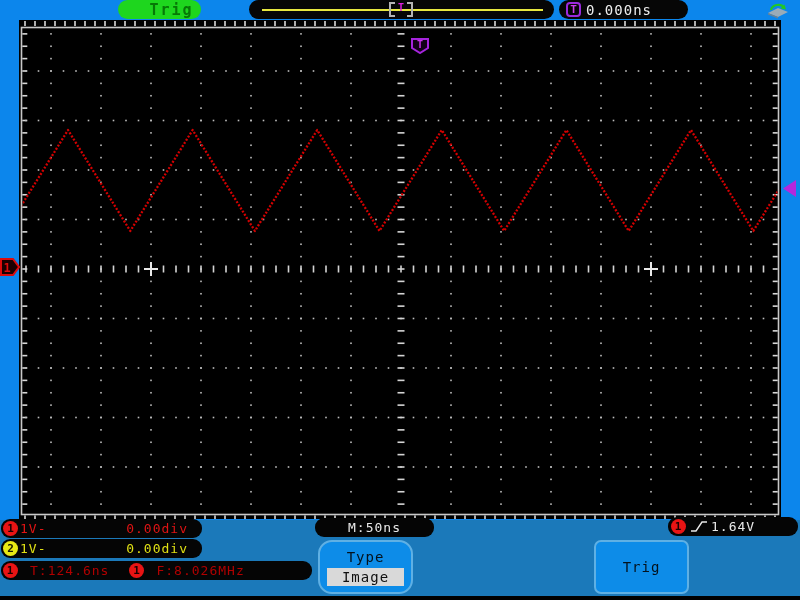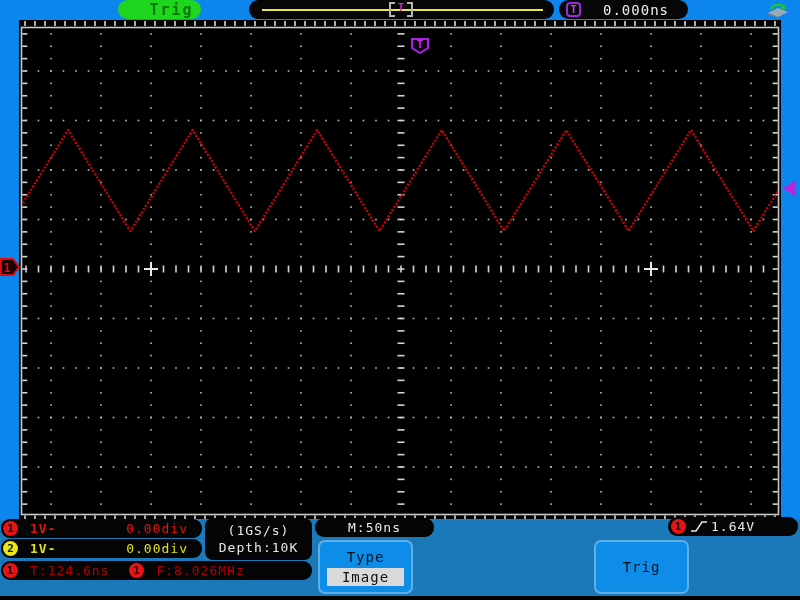--- a/index.html
+++ b/index.html
@@ -29,21 +29,21 @@
     position:absolute; left:559px; top:0; width:129px; height:19px;
     background:#060606; border-radius:10px;
     display:flex; align-items:center;
   }
   .t-icon {
     width:15px; height:15px; margin-left:7px;
     border:2px solid #9b2ade; border-radius:4px;
     color:#cc3cf0; font-size:11px; font-weight:bold;
     display:flex; align-items:center; justify-content:center;
   }
-  .trigtime-label { color:#eeeeee; font-size:14px; margin-left:22px; letter-spacing:1px; }
+  .trigtime-label { color:#eeeeee; font-size:14px; margin-left:5px; letter-spacing:1px; }
   .usb-icon { position:absolute; left:764px; top:1px; }
   
   #plot-frame {
     position:absolute; left:19px; top:20px; width:762px; height:499px;
     background:#000;
   }
   #graticule-svg { position:absolute; left:0; top:0; }
   .trig-shield { position:absolute; left:391px; top:18px; }
   .ch1-marker { position:absolute; left:0px; top:257px; }
   .trig-level-marker { position:absolute; left:781px; top:179px; }
@@ -59,21 +59,21 @@
   .badge {
     width:15px; height:15px; border-radius:50%;
     background:#e81414; color:#1a0000;
     font-size:11px; font-weight:bold; line-height:15px; text-align:center;
     flex:none;
   }
   .badge.ch2 { background:#e8e814; color:#1a1a00; }
   .ch-pill { left:1px; width:201px; height:19px; padding:0 14px 0 2px; }
   .ch-pill.row1 { top:-1px; }
   .ch-pill.row2 { top:19px; }
-  .ch-scale { margin-left:12px; letter-spacing:1px;font-weight:bold; }
+  .ch-scale { margin-left:2px; letter-spacing:1px; }
   .ch-offset { margin-left:auto; letter-spacing:1px; }
   .ch1-text { color:#e01414; }
   .ch2-text { color:#e0e014; }
   .acq-box {
     position:absolute; left:205px; top:-2px; width:107px; height:42px;
     background:#050505; border-radius:8px;
     color:#e8e8e8; font-size:13px; text-align:center;
     display:flex; flex-direction:column; justify-content:center; gap:2px;
     letter-spacing:1px;
   }
@@ -84,21 +84,21 @@
   .meas-gap { margin-left:20px; }
   .trig-pill { left:668px; top:-3px; width:130px; height:19px; padding-left:3px;
                color:#e8e8e8; letter-spacing:1px; }
   .edge-icon { margin:0 3px 0 4px; }
   .soft-btn {
     position:absolute; top:20px; width:95px; height:54px;
     background:#0d8ce8; border:2px solid #5fb0e4; border-radius:7px;
     display:flex; flex-direction:column; align-items:center; justify-content:center;
     gap:3px; color:#04121c; font-size:14px; cursor:pointer; letter-spacing:1px;
   }
-  .type-btn { left:318px; }
+  .type-btn { left:318px;border-radius:14px; }
   .save-btn { left:594px; }
   .btn-value { background:#d9d9d9; color:#111; padding:0 15px; line-height:18px; }
   #bottom-strip {
     position:absolute; left:0; top:596px; width:800px; height:4px; background:#000;
   }
 </style>
 </head>
 <body>
 
 <div id="screen">
@@ -1517,24 +1517,20 @@
       <span class="ch-scale ch1-text">1V-</span>
       <span class="ch-offset ch1-text">0.00div</span>
     </div>
 
     <div class="pill ch-pill row2">
       <span class="badge ch2">2</span>
       <span class="ch-scale ch2-text">1V-</span>
       <span class="ch-offset ch2-text">0.00div</span>
     </div>
 
-    <div class="acq-box">
-      <div>(1GS/s)</div>
-      <div>Depth:10K</div>
-    </div>
 
     <div class="pill m-pill">M:50ns</div>
 
     <div class="pill meas-pill">
       <span class="badge">1</span>
       <span class="meas-val">T:124.6ns</span>
       <span class="badge meas-gap">1</span>
       <span class="meas-val">F:8.026MHz</span>
     </div>
 

